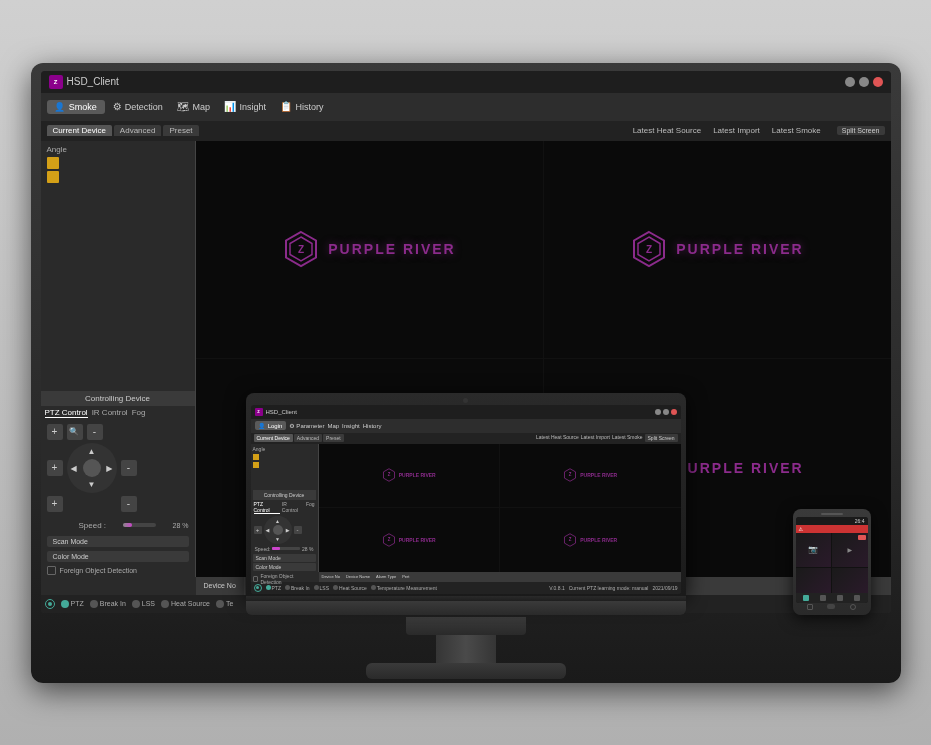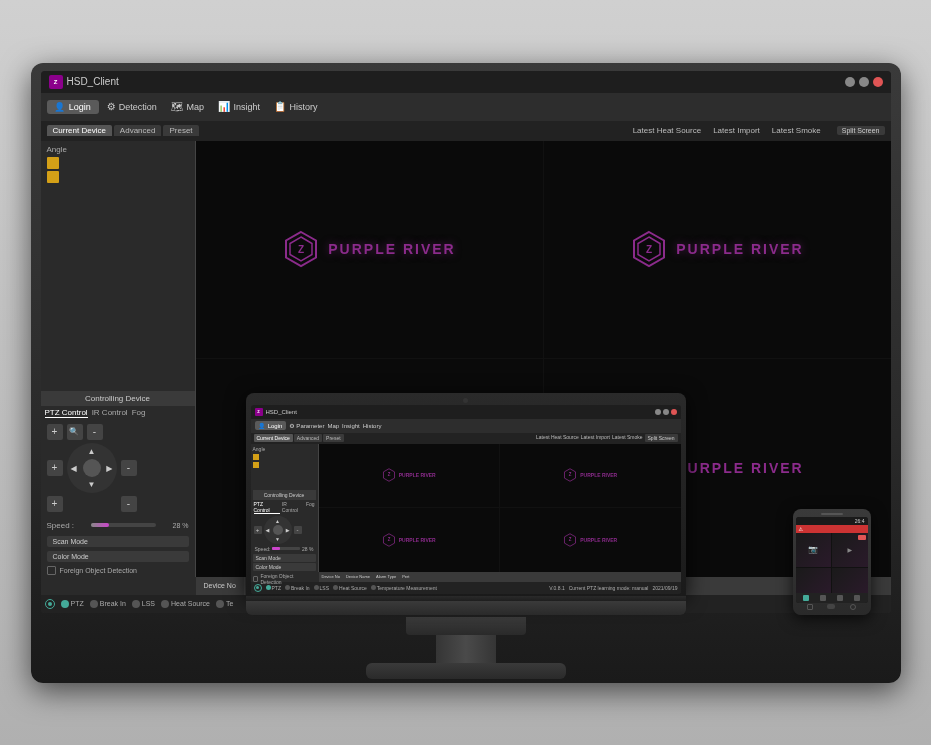--- a/index.html
+++ b/index.html
@@ -40,21 +40,21 @@
             <div style="display:flex;gap:4px;">
               <div style="width:10px;height:10px;border-radius:50%;background:#888;cursor:pointer;"></div>
               <div style="width:10px;height:10px;border-radius:50%;background:#888;cursor:pointer;"></div>
               <div style="width:10px;height:10px;border-radius:50%;background:#e05555;cursor:pointer;"></div>
             </div>
           </div>
 
           <div style="background:#2d2d2d;height:28px;display:flex;align-items:center;padding:0 6px;gap:2px;flex-shrink:0;">
             <div style="display:flex;align-items:center;gap:3px;padding:2px 8px;background:#5a5a5a;border-radius:3px;cursor:pointer;">
               <span style="color:#fff;font-size:9px;">👤</span>
-              <span style="color:#fff;font-size:9px;">Login</span>
+              <span style="color:#fff;font-size:9px;">Smoke</span>
             </div>
             <div style="display:flex;align-items:center;gap:3px;padding:2px 6px;cursor:pointer;">
               <span style="color:#ccc;font-size:10px;">⚙</span>
               <span style="color:#ccc;font-size:9px;">Detection</span>
             </div>
             <div style="display:flex;align-items:center;gap:3px;padding:2px 6px;cursor:pointer;">
               <span style="color:#ccc;font-size:10px;">🗺</span>
               <span style="color:#ccc;font-size:9px;">Map</span>
             </div>
             <div style="display:flex;align-items:center;gap:3px;padding:2px 6px;cursor:pointer;">
@@ -122,21 +122,21 @@
                   <div style="width:16px;height:16px;background:#444;border-radius:2px;display:flex;align-items:center;justify-content:center;cursor:pointer;color:#ccc;font-size:10px;">-</div>
                 </div>
 
                 <div style="display:flex;align-items:center;gap:4px;margin-bottom:3px;">
                   <div style="width:16px;height:16px;background:#444;border-radius:2px;display:flex;align-items:center;justify-content:center;cursor:pointer;color:#ccc;font-size:10px;">+</div>
                   <div style="width:50px;"></div>
                   <div style="width:16px;height:16px;background:#444;border-radius:2px;display:flex;align-items:center;justify-content:center;cursor:pointer;color:#ccc;font-size:10px;">-</div>
                 </div>
               </div>
 
-              <div style="display:flex;align-items:center;gap:17px;padding:2px 6px;margin-bottom:2px;">
+              <div style="display:flex;align-items:center;gap:17px;padding:2px 6px;margin-bottom:2px;margin-left:32px;">
                 <span style="color:#aaa;font-size:8px;">Speed :</span>
                 <div style="flex:1;height:4px;background:#444;border-radius:2px;">
                   <div style="height:100%;background:linear-gradient(90deg,#888,#cc44cc);border-radius:2px;width:28%;"></div>
                 </div>
                 <span style="color:#aaa;font-size:7px;">28 %</span>
               </div>
 
               <div style="background:#3a3a3a;color:#ccc;font-size:7px;padding:2px 6px;margin:2px 6px;border-radius:2px;cursor:pointer;">Scan Mode</div>
               <div style="background:#3a3a3a;color:#ccc;font-size:7px;padding:2px 6px;margin:2px 6px;border-radius:2px;cursor:pointer;">Color Mode</div>
 

